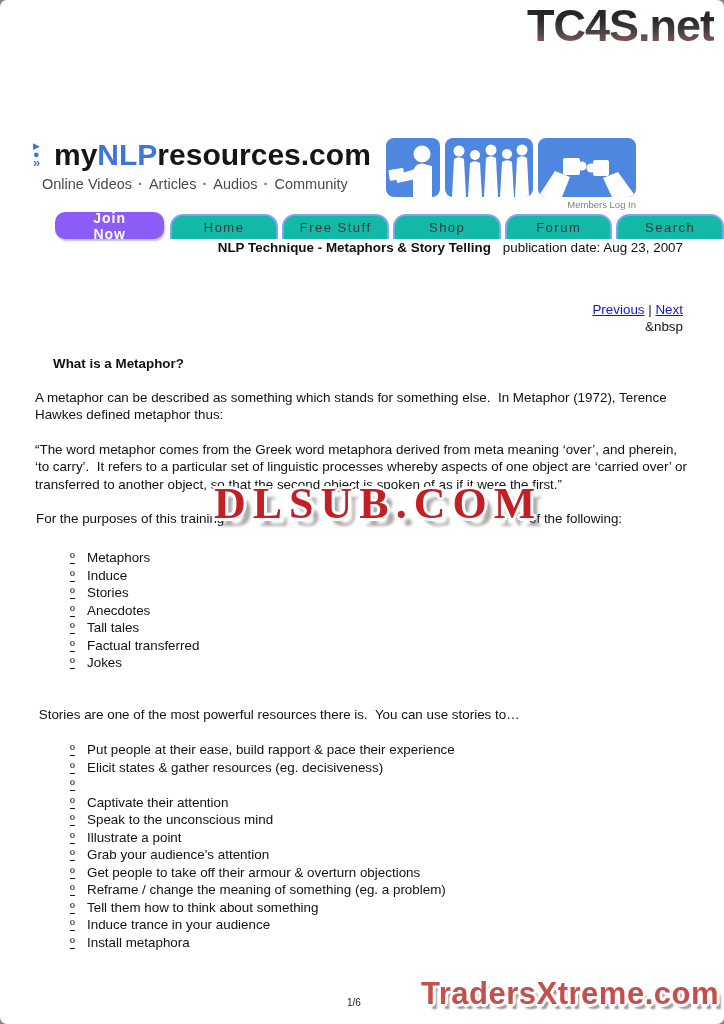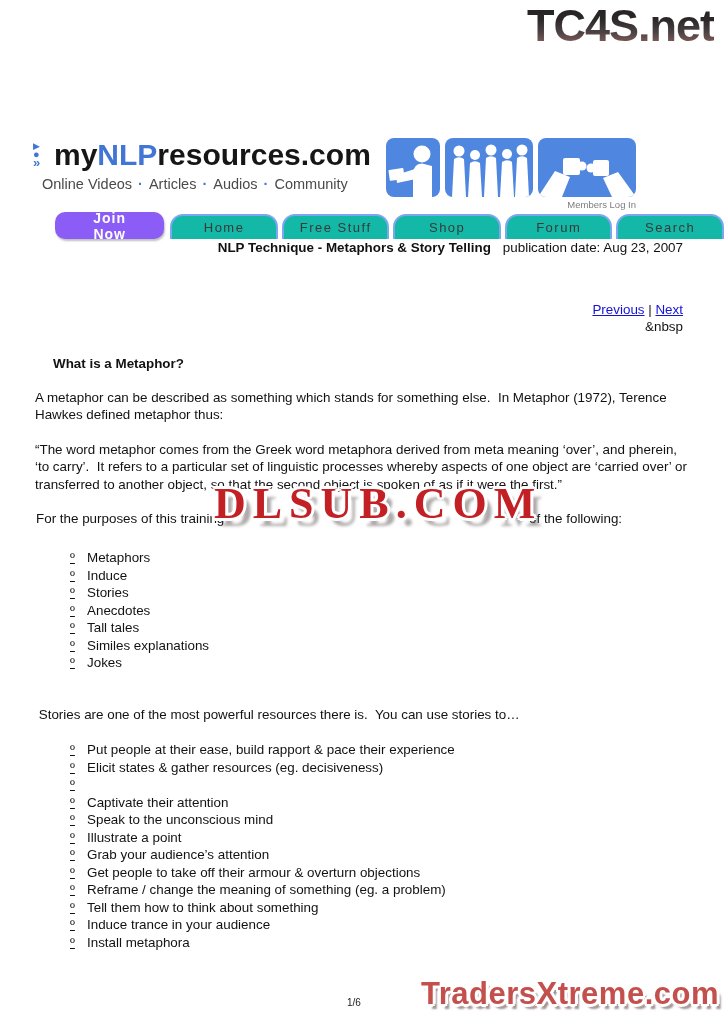--- a/index.html
+++ b/index.html
@@ -1,17 +1,17 @@
 <!DOCTYPE html>
 <html><head>
 <meta charset="utf-8">
 <style>
   * { margin:0; padding:0; box-sizing:border-box; }
   body { background:#888; font-family:"Liberation Sans", sans-serif; }
-  .page { position:relative; width:724px; height:1024px; background:#ffffff; overflow:hidden; margin:0 auto; }
+  .page { position:relative; width:724px; height:1024px; background:#ffffff; overflow:hidden; margin:0 auto;border-radius:7px; }
 
   
   .tc4s { position:absolute; top:0px; right:10px; font-size:45px; font-weight:bold; letter-spacing:-1px;
     background:linear-gradient(180deg,#232021 0%,#2c2829 38%,#4c4243 62%,#8a5f5c 86%,#a3766f 100%);
     -webkit-background-clip:text; background-clip:text; color:transparent; }
 
   
   .brand { position:absolute; left:33px; top:138px; cursor:pointer; }
   .brand-line { display:flex; align-items:center; gap:5px; }
   .logo-mark { display:flex; flex-direction:column; align-items:flex-start; line-height:1; color:#4176d6; width:16px; }
@@ -184,21 +184,21 @@
         <li>
           <span class="bullet">º</span>
           <span class="item-text">Anecdotes</span>
         </li>
         <li>
           <span class="bullet">º</span>
           <span class="item-text">Tall tales</span>
         </li>
         <li>
           <span class="bullet">º</span>
-          <span class="item-text">Similes explanations</span>
+          <span class="item-text">Factual transferred</span>
         </li>
         <li>
           <span class="bullet">º</span>
           <span class="item-text">Jokes</span>
         </li>
       </ul>
 
     <p class="para stories-para"> Stories are one of the most powerful resources there is.  You can use stories to…</p>
 
     <ul class="blist list2">

